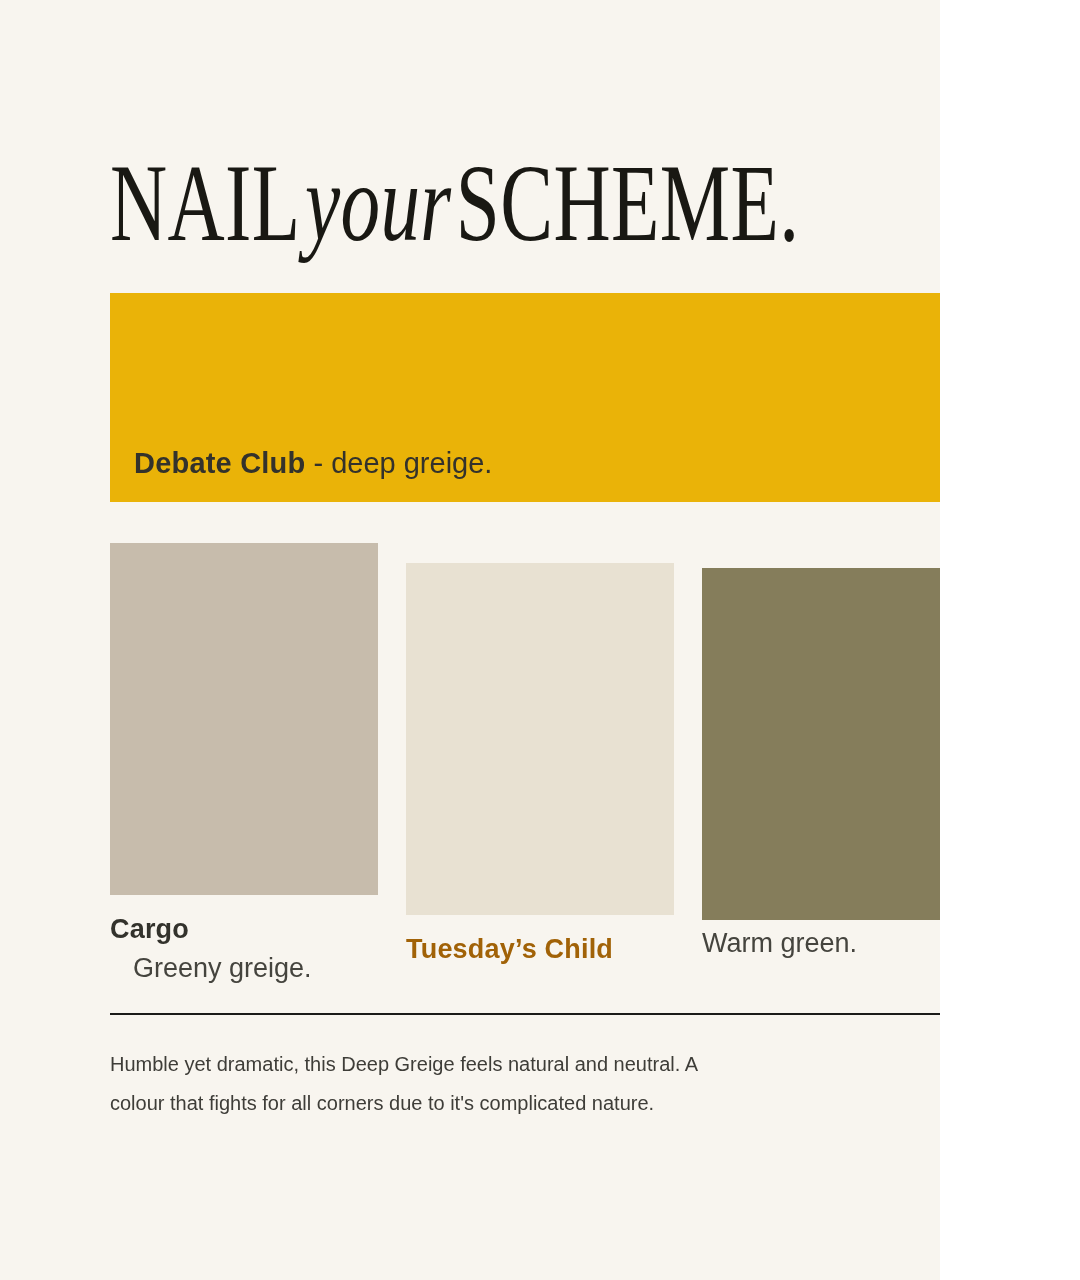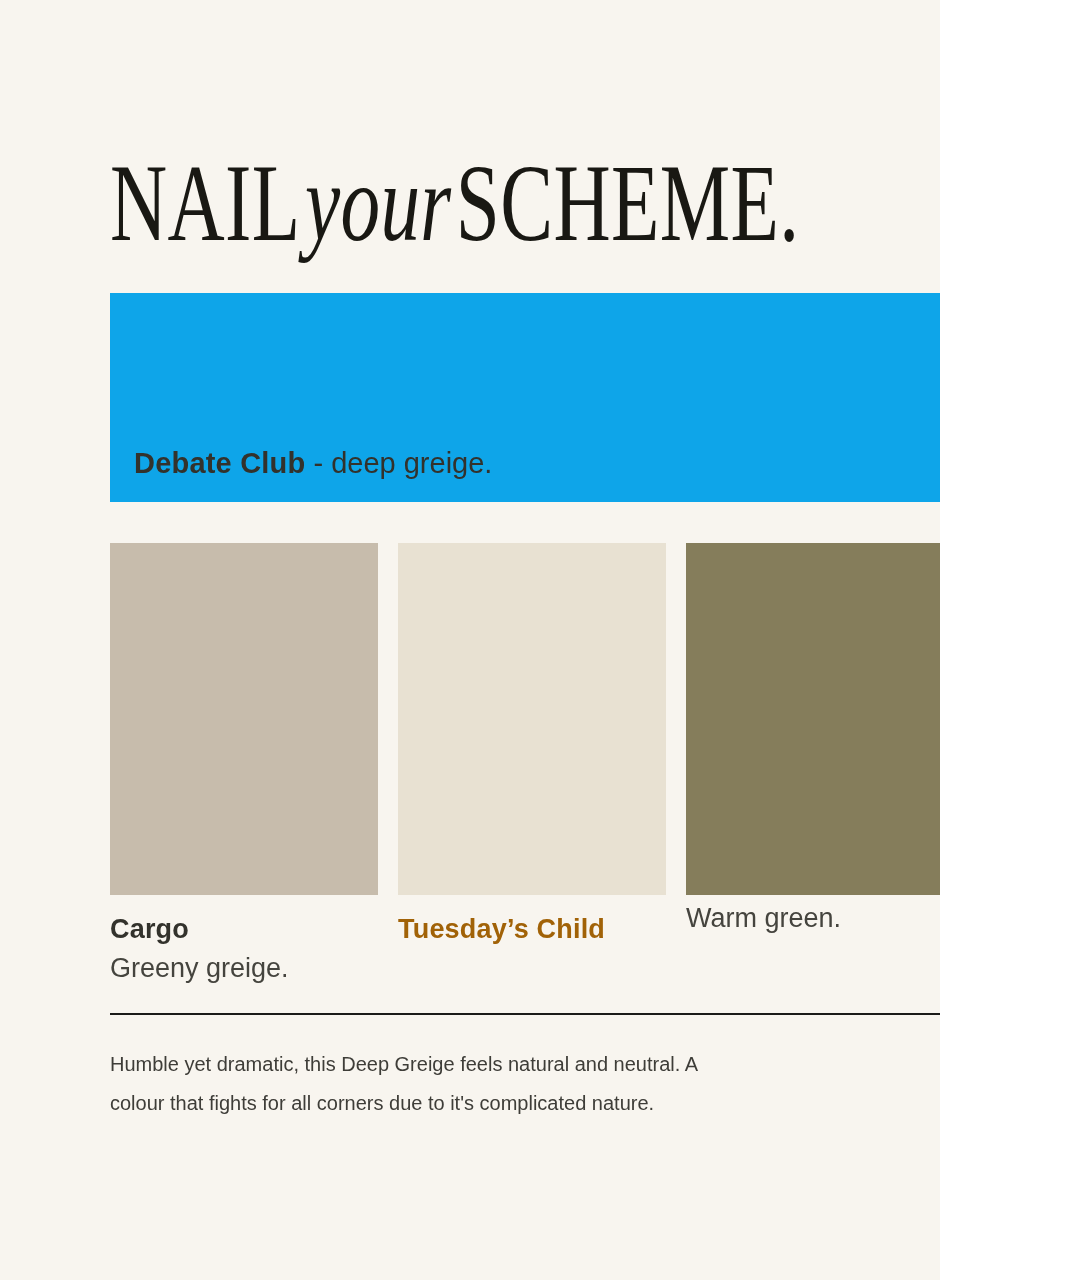--- a/index.html
+++ b/index.html
@@ -53,21 +53,22 @@
   .hero-name { font-weight: 700; letter-spacing: 0.2px; }
   .hero-desc { font-weight: 400; }
 
   
   .swatch-row {
     position: absolute;
     left: 110px;
     top: 543px;
     width: 860px;
     display: flex;
-    gap: 20px;
+    gap: 28px;
+    align-items: center;
   }
   .swatch-card { width: 268px; }
   .swatch-chip {
     width: 268px;
     height: 352px;
   }
   .swatch-name {
     margin-top: 18px;
     font-size: 27px;
     font-weight: 700;
@@ -101,30 +102,30 @@
     font-weight: 400;
   }
 </style>
 </head>
 <body>
 
 <div class="canvas" style="background-color: rgb(248, 245, 239);">
 
   <h1 class="title" style="color: rgb(25, 24, 19);"><span>NAIL</span><span class="word-italic">your</span><span>SCHEME.</span></h1>
 
-  <div class="hero-swatch" style="background-color: #0ea5e9; text-align: center;">
+  <div class="hero-swatch" style="background-color: #eab308; text-align: center;">
     <div class="hero-caption" style="color: rgb(51, 50, 44);"><span class="hero-name">Debate Club</span><span class="hero-desc"> - </span><span class="hero-desc">deep greige.</span></div>
   </div>
 
   <div class="swatch-row">
 
     <div class="swatch-card">
       <div class="swatch-chip" style="background-color: rgb(199, 188, 172);"></div>
       <div class="swatch-name" style="color: rgb(51, 50, 44);">Cargo</div>
-      <div class="swatch-desc" style="color: rgb(69, 68, 62);">Greeny greige.</div>
+      <div class="swatch-desc" style="color: rgb(69, 68, 62); margin-left: 23px;">Greeny greige.</div>
     </div>
 
     <div class="swatch-card">
       <div class="swatch-chip" style="background-color: rgb(232, 225, 210);"></div>
       <div class="swatch-name" style="color: #a16207;">Tuesday’s Child</div>
     </div>
 
     <div class="swatch-card">
       <div class="swatch-chip" style="background-color: rgb(133, 125, 91);"></div>
       <div class="swatch-desc" style="color: rgb(69, 68, 62);">Warm green.</div>

